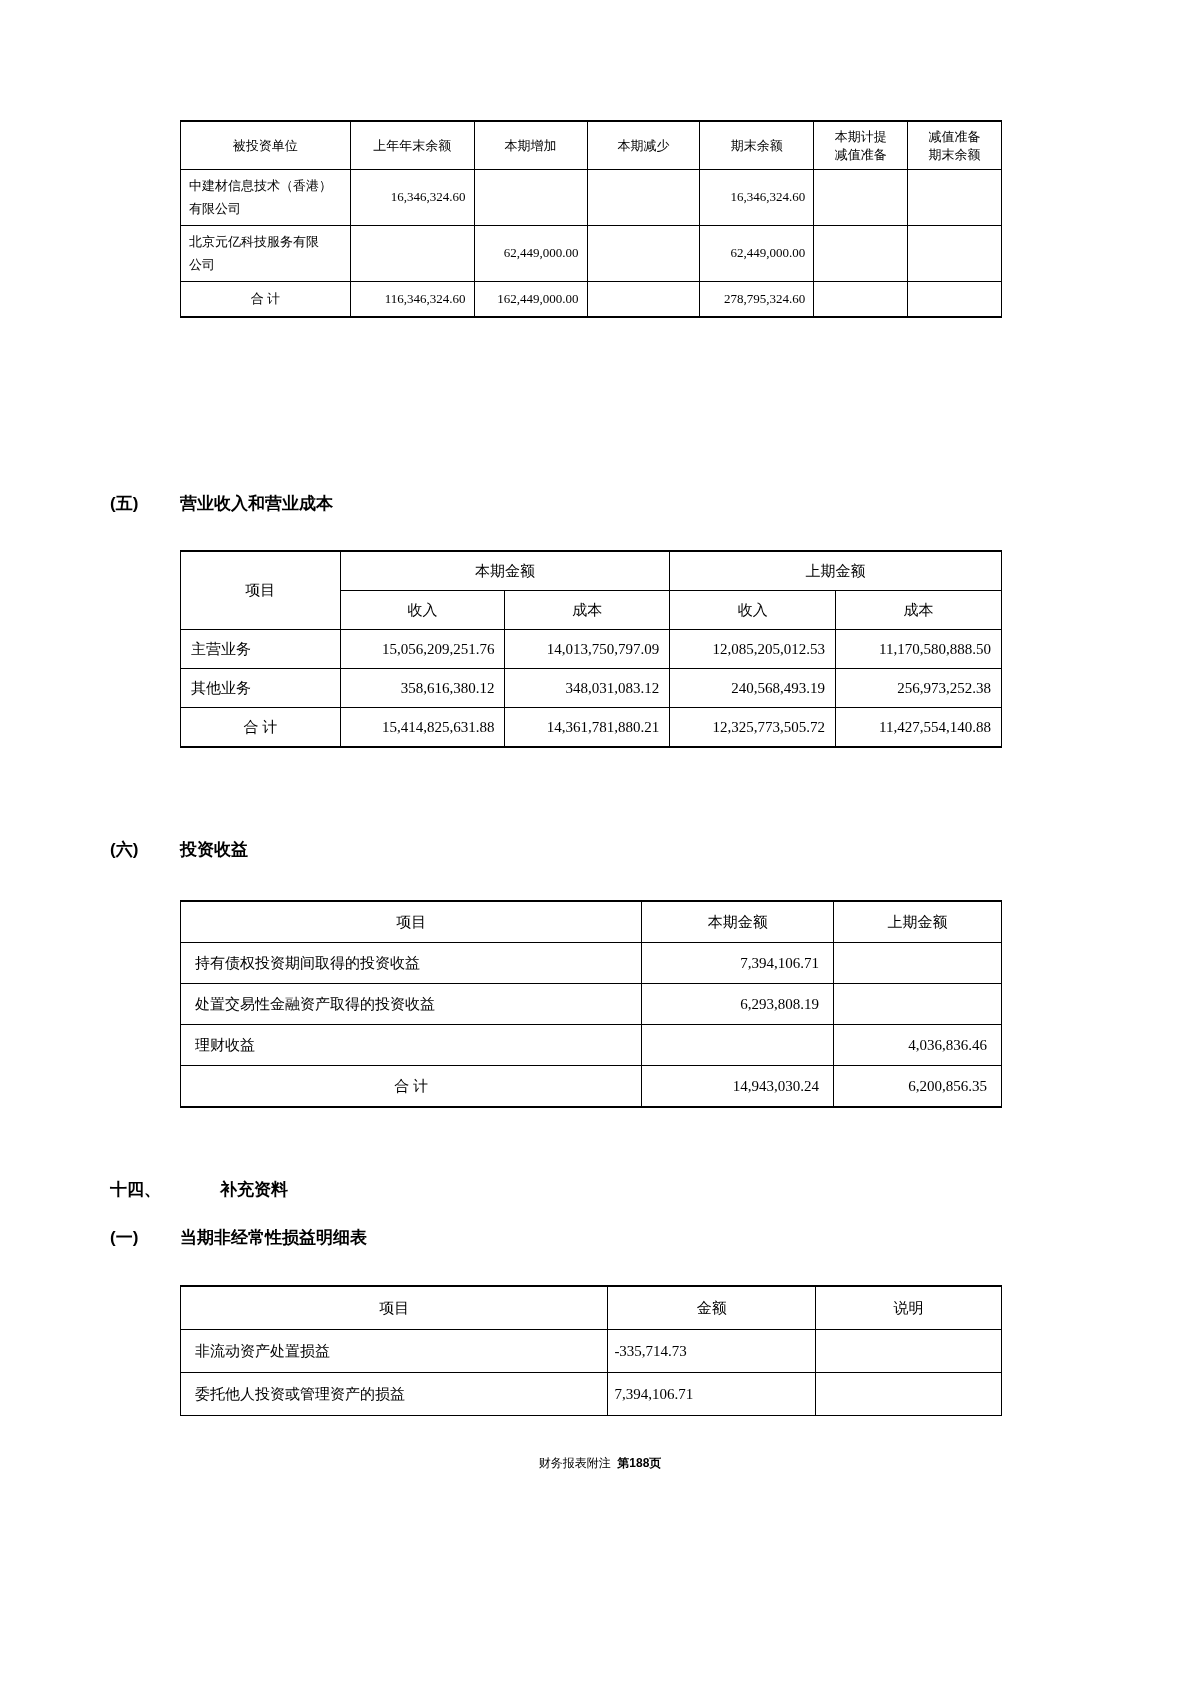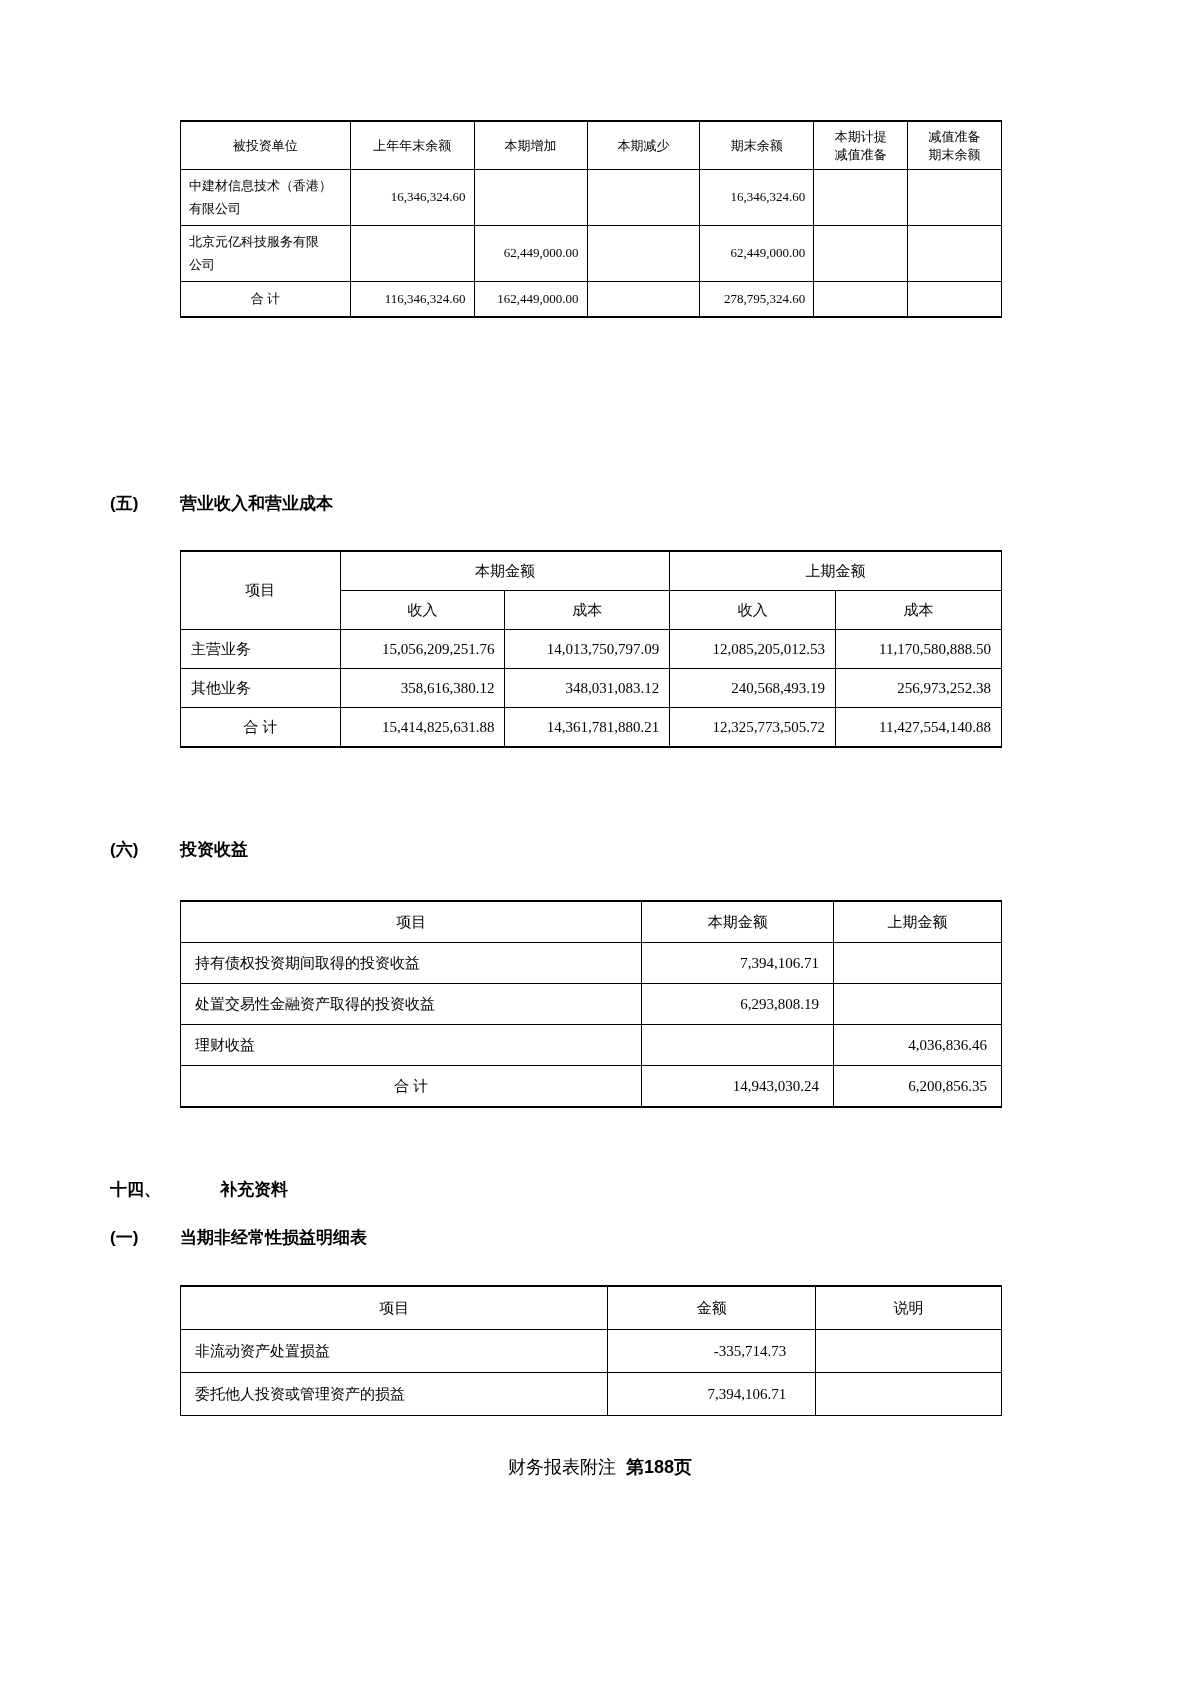--- a/index.html
+++ b/index.html
@@ -84,30 +84,30 @@
   .t3-wrap { position: absolute; left: 0px; top: 900px; width: 822px; }
   table.t3 { font-size: 15px; }
   table.t3 td { height: 32px; }
   table.t3 .num { text-align: right; padding-right: 14px; }
   table.t3 .lbl { padding-left: 14px; }
 
   
   .t4-wrap { position: absolute; left: 0px; top: 1285px; width: 822px; }
   table.t4 { font-size: 15px; }
   table.t4 td { height: 34px; }
-  table.t4 .num { text-align: right; padding-right: 29px; }
+  table.t4 .num { padding-right: 29px; }
   table.t4 .lbl { padding-left: 14px; }
 
   .footer {
     position: absolute;
     top: 1455px;
     left: 0;
     width: 1200px;
     text-align: center;
-    font-size: 18px;
+    font-size: 12px;
     font-family: "Liberation Sans", sans-serif;
   }
   .footer .pg { font-weight: bold; }
 </style>
 </head>
 <body>
 
 <div class="page">
   <div class="content">
 

